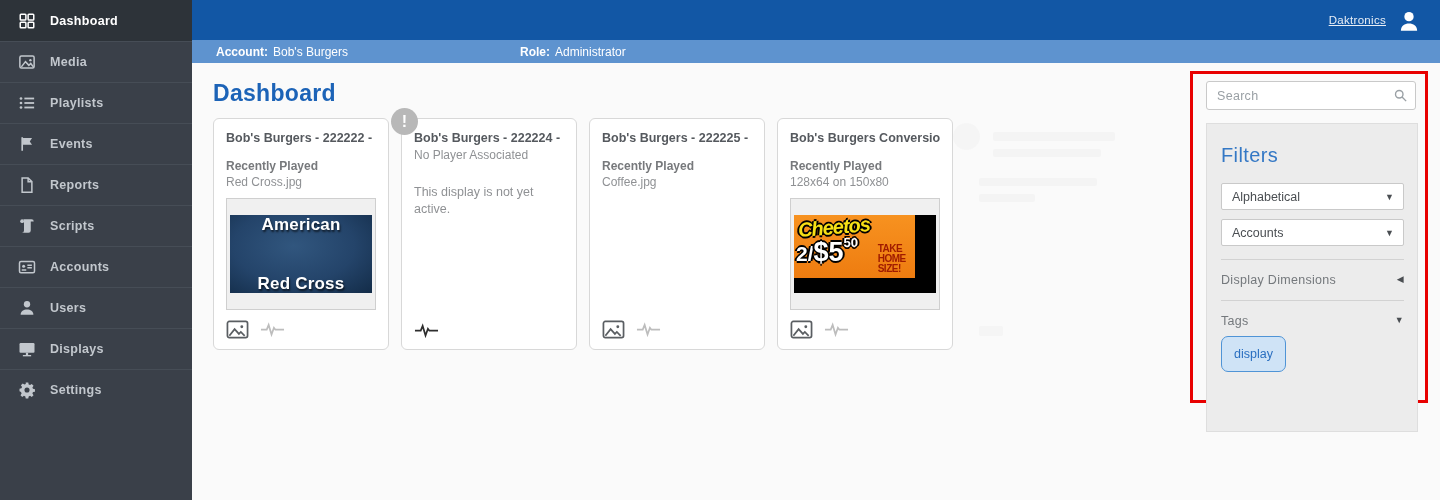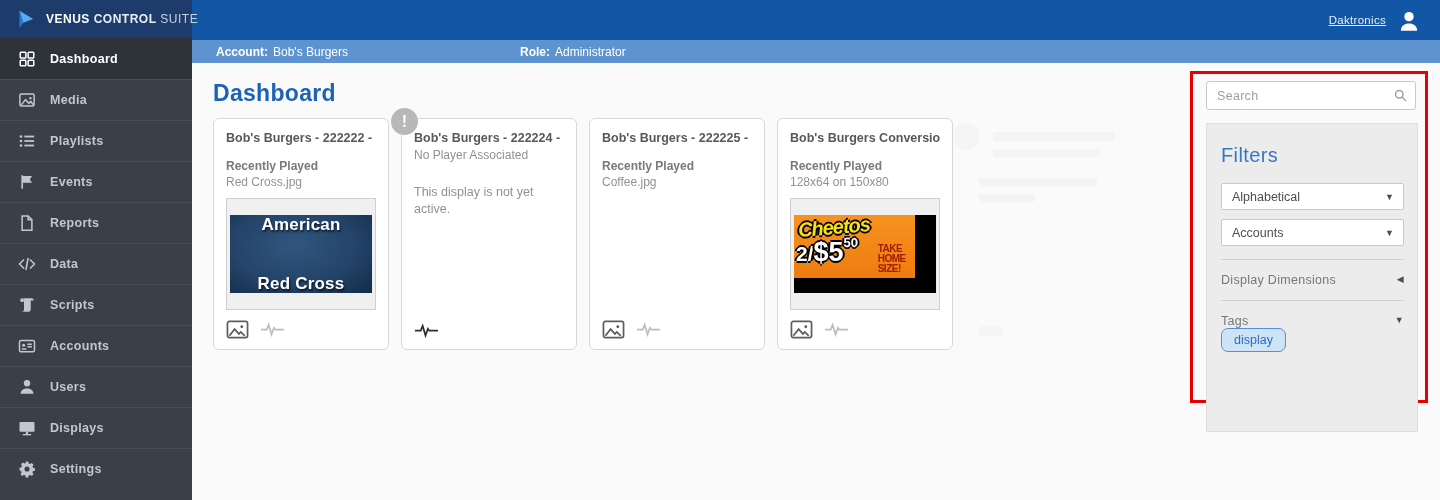--- a/index.html
+++ b/index.html
@@ -101,21 +101,21 @@
   .filters-panel { position:absolute; left:13px; top:49px; width:212px; height:309px; background:#ececec;
                    border:1px solid #dedede; padding:14px; }
   .filters-title { font-size:20px; color:#3478c5; letter-spacing:.4px; margin:6px 0 16px 0; }
   .select-box { position:relative; width:183px; height:27px; background:#fff; border:1px solid #c9c9c9;
                 border-radius:2px; display:flex; align-items:center; padding:0 10px; margin-bottom:9px;
                 font-size:12.5px; color:#4a4e52; cursor:pointer; }
   .select-arrow { position:absolute; right:9px; top:8px; font-size:9px; color:#4a4e52; }
   .f-divider { border-top:1px solid #d2d2d2; margin:13px 0; width:183px; }
   .f-row { position:relative; width:183px; font-size:12.5px; color:#74787c; letter-spacing:.3px; cursor:pointer; }
   .f-row .f-arrow { position:absolute; right:0; top:1px; font-size:9px; color:#4a4e52; }
-  .tag-chip { display:inline-block; margin-top:0; padding:4px 12px; background:#cfe3f6;
+  .tag-chip { display:inline-block; margin-top:8px; padding:10px 12px; background:#cfe3f6;
               border:1px solid #4f94d6; border-radius:7px; color:#2a6fc0; font-size:12.5px; cursor:pointer; }
 </style>
 </head>
 <body>
 
 <div class="screen">
 
   <div class="topbar">
     <div class="topbar-user">
       <span>Daktronics</span>
@@ -133,31 +133,20 @@
       <span class="lbl">Account:</span>
       <span>Bob's Burgers</span>
     </div>
     <div class="pair pair-role">
       <span class="lbl">Role:</span>
       <span>Administrator</span>
     </div>
   </div>
 
   <div class="sidebar">
-    <div class="logo-band">
-      <span class="logo-mark">
-        <svg viewBox="0 0 24 24">
-            <polygon points="6,3 21,12 10,16" fill="#56aef0"></polygon>
-            <polygon points="6,3 10,16 6,22" fill="#2a77cc"></polygon>
-          </svg>
-      </span>
-      <span class="logo-text">
-        <span class="w1">VENUS</span> <span class="w2">CONTROL</span> <span class="w3">SUITE</span>
-      </span>
-    </div>
     <div class="nav">
 
       <div class="nav-item active">
         <span class="nav-icon">
           <svg viewBox="0 0 24 24" fill="none" stroke="currentColor" stroke-width="2">
               <rect x="3" y="3" width="7.5" height="7.5" rx="1"></rect>
               <rect x="13.5" y="3" width="7.5" height="7.5" rx="1"></rect>
               <rect x="3" y="13.5" width="7.5" height="7.5" rx="1"></rect>
               <rect x="13.5" y="13.5" width="7.5" height="7.5" rx="1"></rect>
             </svg>
@@ -203,30 +192,20 @@
       <div class="nav-item">
         <span class="nav-icon">
           <svg viewBox="0 0 24 24" fill="none" stroke="currentColor" stroke-width="2">
               <path d="M5.5 2.5h8l5 5v14h-13z"></path>
               <path d="M13.5 2.5v5h5"></path>
             </svg>
         </span>
         <span class="nav-label">Reports</span>
       </div>
 
-      <div class="nav-item">
-        <span class="nav-icon">
-          <svg viewBox="0 0 24 24" fill="none" stroke="currentColor" stroke-width="2">
-              <path d="M8 6l-6 6 6 6"></path>
-              <path d="M16 6l6 6-6 6"></path>
-              <path d="M13.5 4l-3 16"></path>
-            </svg>
-        </span>
-        <span class="nav-label">Data</span>
-      </div>
 
       <div class="nav-item">
         <span class="nav-icon">
           <svg viewBox="0 0 24 24" fill="currentColor">
               <path d="M7 3h11a3 3 0 013 3h-4v12a3 3 0 01-3 3H5a3 3 0 003-3V6a3 3 0 00-1-3z"></path>
               <circle cx="5.5" cy="5.5" r="2.5"></circle>
             </svg>
         </span>
         <span class="nav-label">Scripts</span>
       </div>

